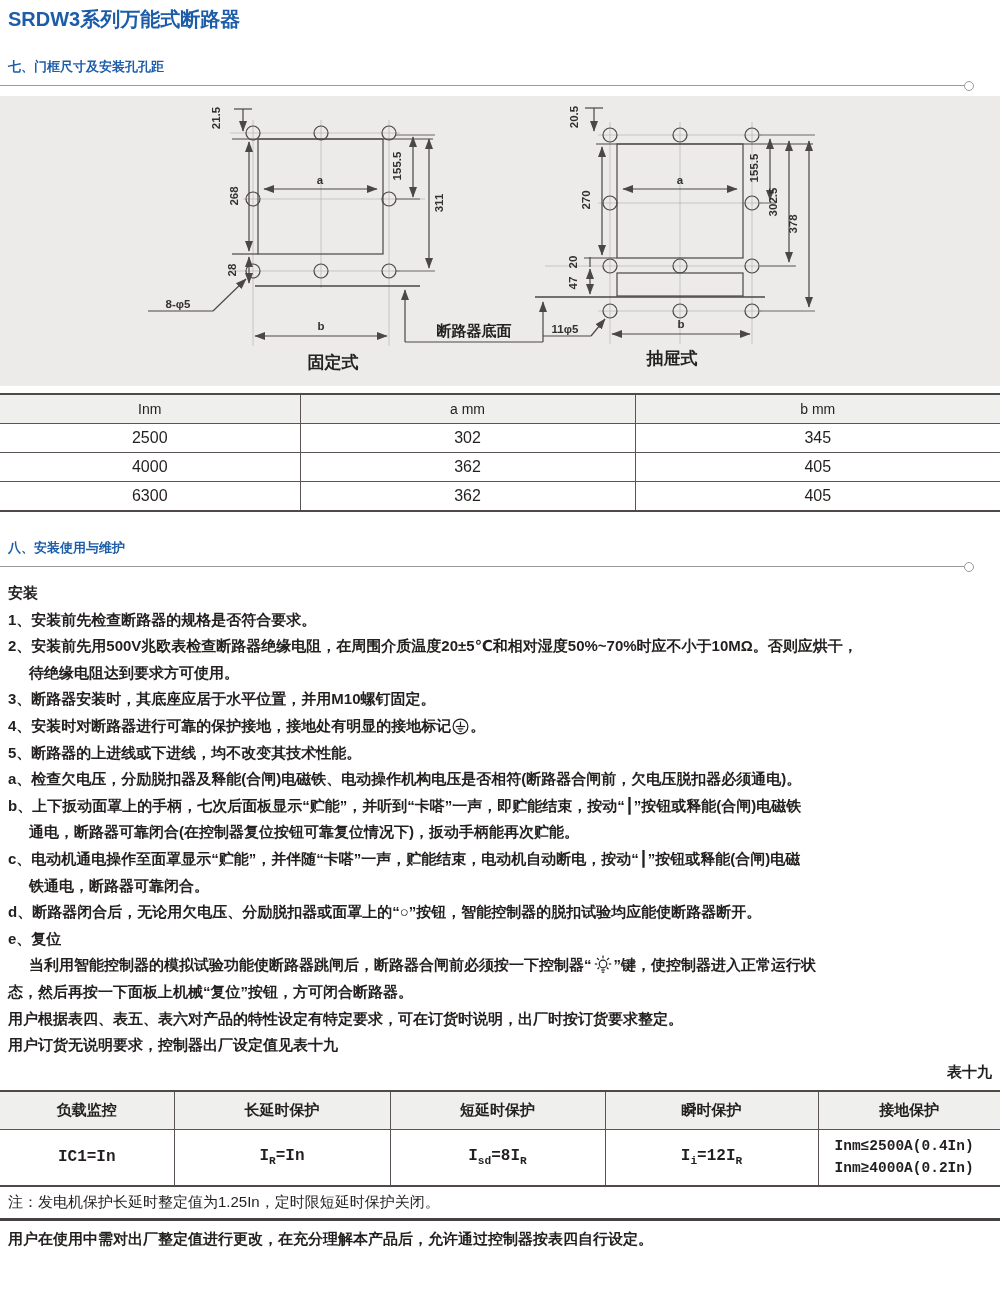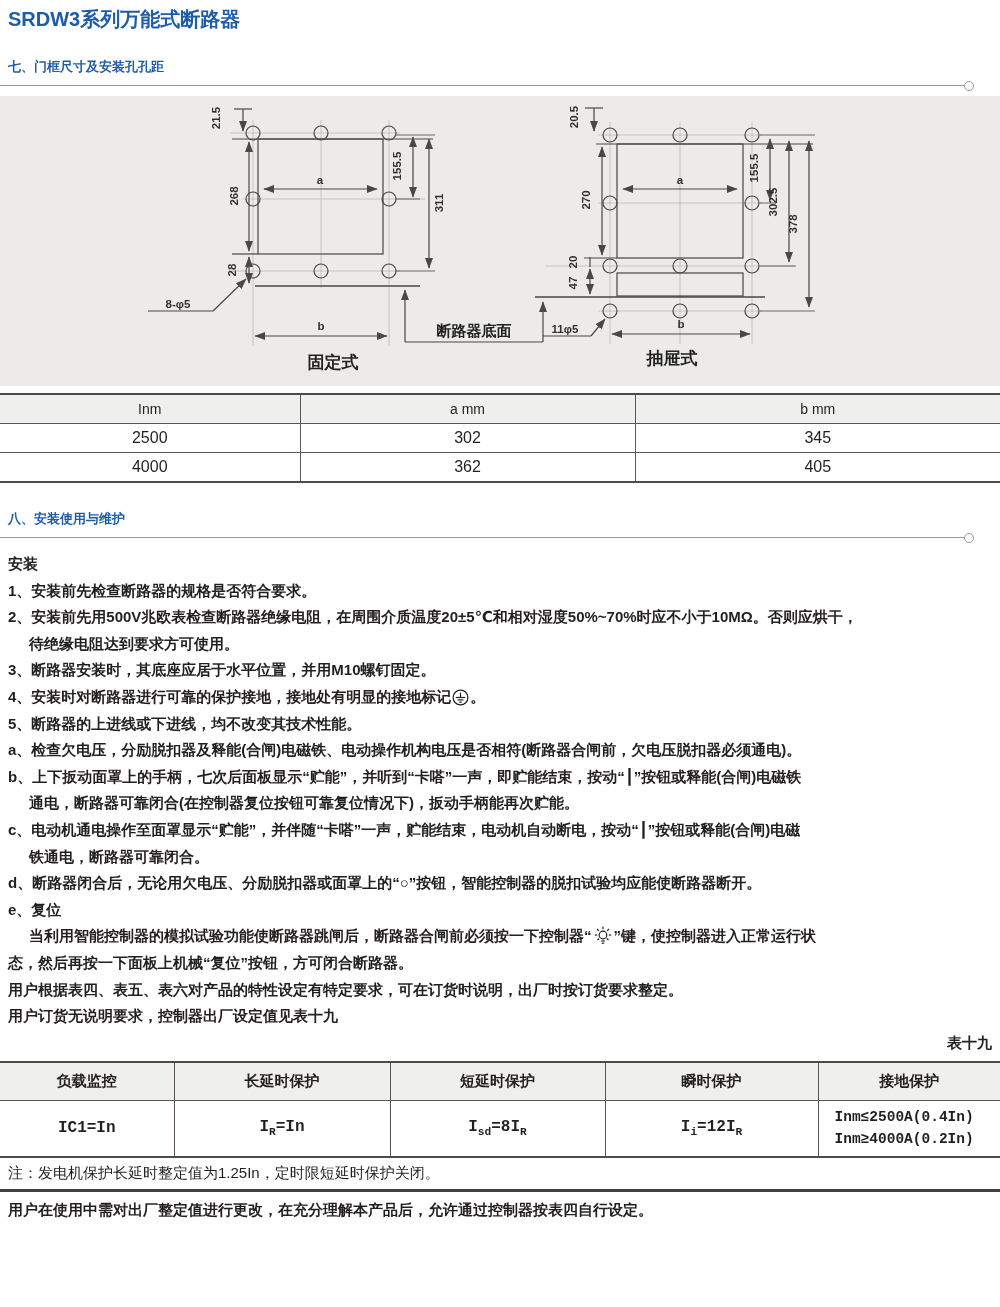--- a/index.html
+++ b/index.html
@@ -221,20 +221,25 @@
       </tr>
     </thead>
     <tbody>
       <tr>
         <td>2500</td>
         <td>302</td>
         <td>345</td>
       </tr>
       <tr>
         <td>4000</td>
+        <td>362</td>
+        <td>405</td>
+      </tr>
+      <tr>
+        <td>6300</td>
         <td>362</td>
         <td>405</td>
       </tr>
     </tbody>
   </table>
 
   <h2 class="sec-head">八、安装使用与维护</h2>
   <div class="rule">
       <span class="ln"></span>
       <span class="dot"></span>

